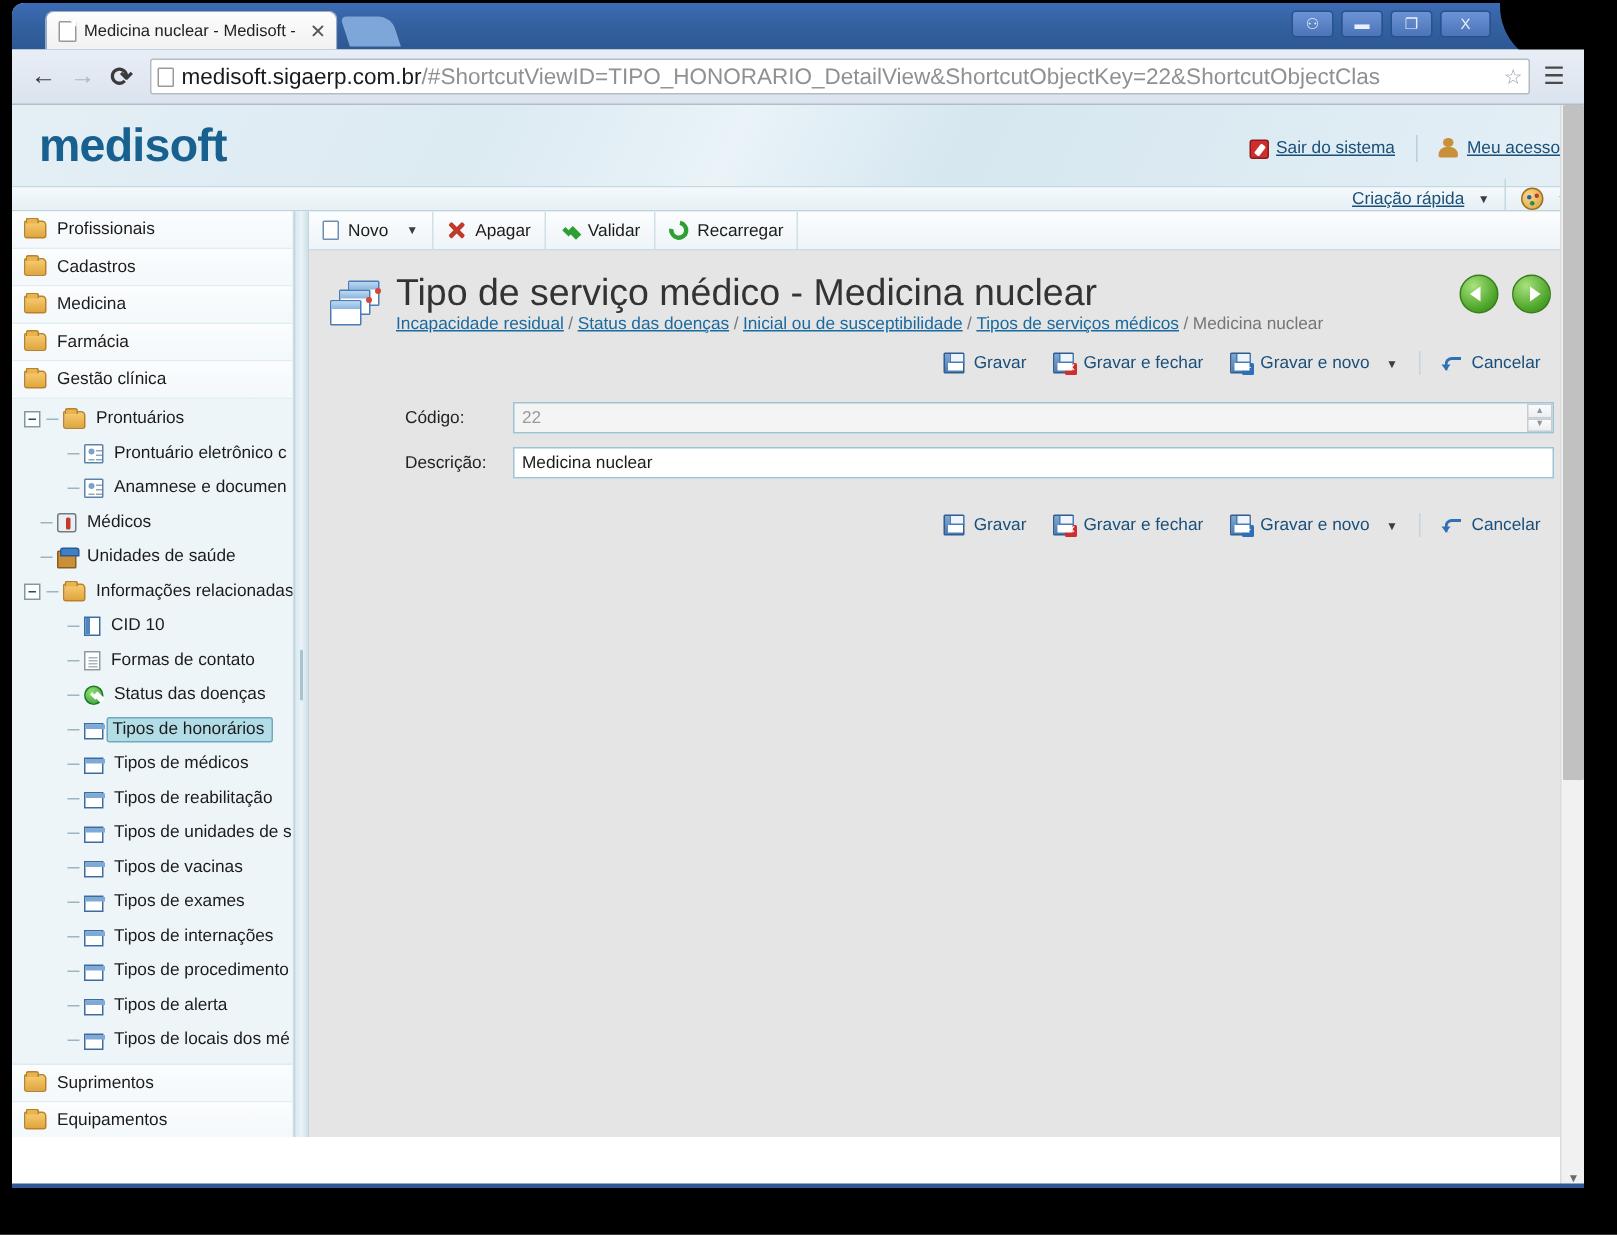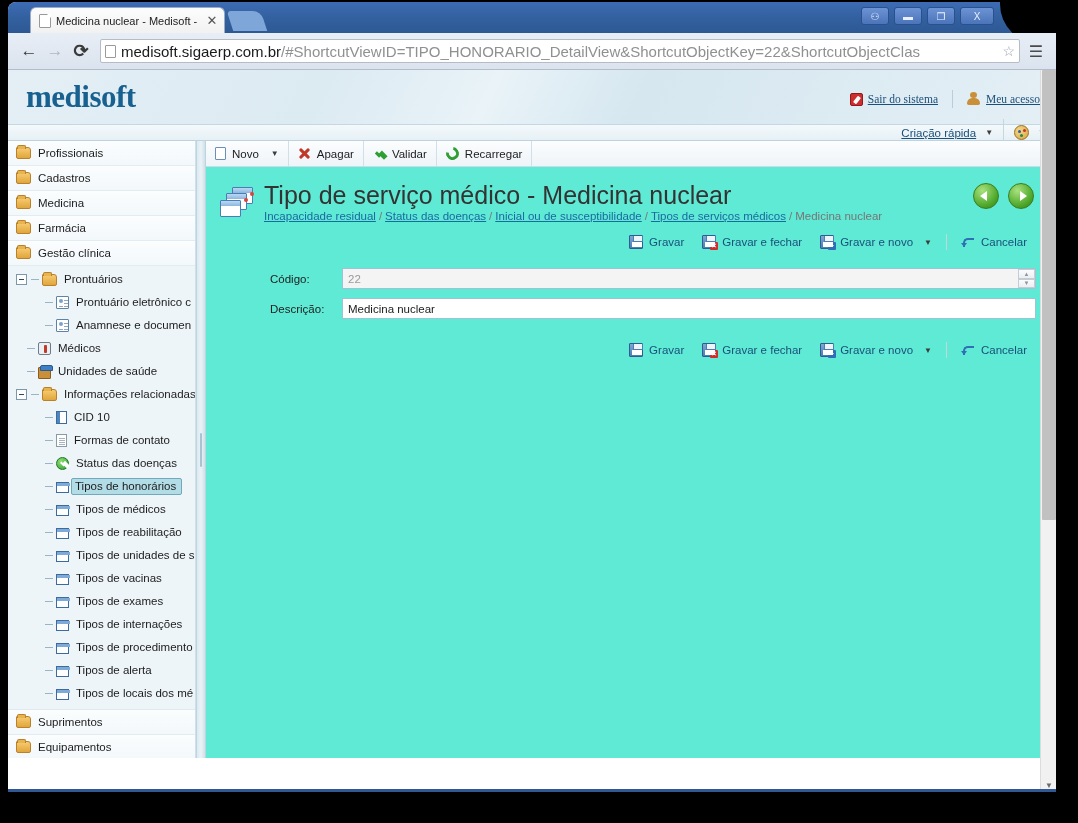--- a/index.html
+++ b/index.html
@@ -106,21 +106,20 @@
   
   #viewport {
     position: absolute; left: 0; top: 68px; width: 1048px; height: 722px;
     background: #fff; overflow: hidden;
   }
   
   .app-header {
     position: relative; height: 55px;
     background: linear-gradient(115deg,#e4eff5 0%,#dceaf2 30%,#e9f3f8 46%,#d6e7f0 60%,#e4eff5 100%);
     border-bottom: 1px solid #c3d8e2;
-    font-family: Liberation Serif, serif;
   }
   .brand {
     position: absolute; left: 18px; top: 9px;
     font-size: 31px; font-weight: bold; color: #17608f;
     letter-spacing: -0.5px;
   }
   .header-links {
     position: absolute; right: 16px; top: 20px;
     display: flex; align-items: center; gap: 0;
   }
@@ -291,21 +290,21 @@
     width: 10px; background: linear-gradient(to right,#dce9f0,#eaf3f7,#cfe0e8);
     border-left: 1px solid #bed4df; border-right: 1px solid #bed4df;
     position: relative; cursor: col-resize;
   }
   .splitter::after {
     content: ""; position: absolute; left: 3px; top: 50%; width: 2px; height: 34px;
     margin-top: -17px; background: #a9c3d1; border-radius: 1px;
   }
 
   
-  .content { flex: 1 1 auto; background: #5eead4; position: relative; overflow: hidden; }
+  .content { flex: 1 1 auto; background: #e5e5e5; position: relative; overflow: hidden; }
   .toolbar {
     height: 26px; background: linear-gradient(to bottom,#fcfdfe,#eef4f8);
     border-bottom: 1px solid #c9dde7; display: flex; align-items: stretch;
   }
   .tbtn {
     display: flex; align-items: center; padding: 0 9px; font-size: 11.5px;
     color: #1c1c1c; border-right: 1px solid #cfe0e8; cursor: pointer;
   }
   .tbtn .tcaret { margin-left: 12px; font-size: 8px; color: #3c3c3c; }
   .ic-new {

